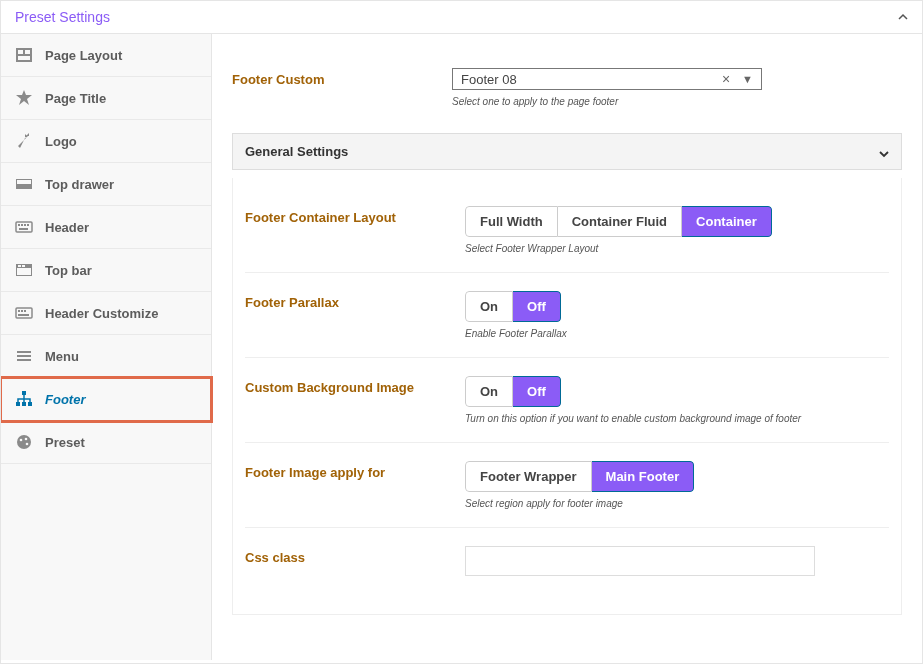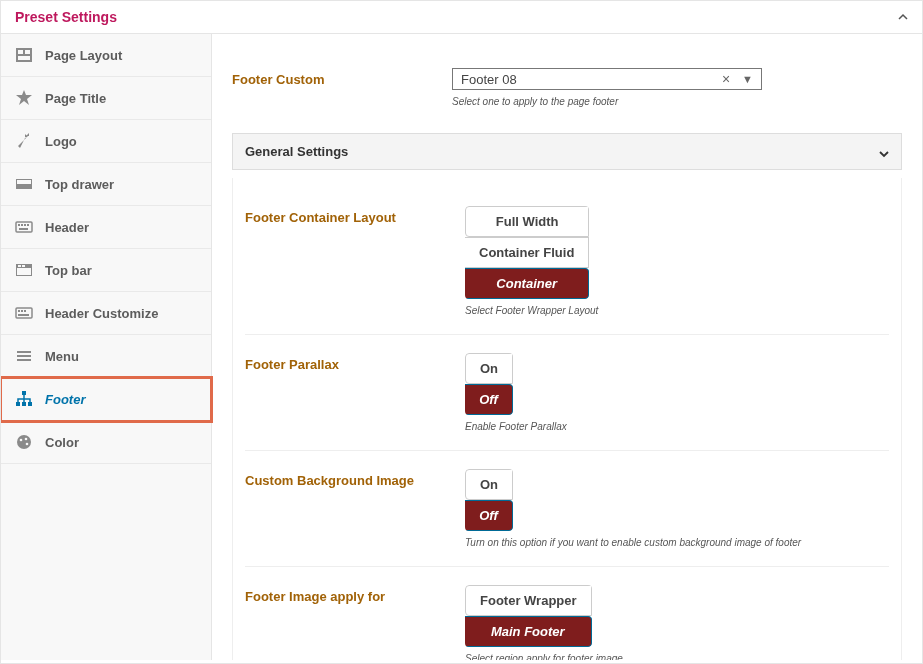--- a/index.html
+++ b/index.html
@@ -1,17 +1,17 @@
 <!DOCTYPE html>
 <html><head>
   <meta charset="utf-8">
   <style>
     * { box-sizing: border-box; margin: 0; padding: 0; }
     body { font-family: -apple-system, BlinkMacSystemFont, "Segoe UI", Helvetica, Arial, sans-serif; font-size: 13px; color: #333; background: #fff; width: 923px; height: 664px; border: 1px solid #e5e5e5; position: relative; }
-    .panel-header { display: flex; justify-content: space-between; align-items: center; padding: 8px 14px; border-bottom: 1px solid #e5e5e5; font-weight: 700; font-size: 14px; color: #be185d; }
+    .panel-header { display: flex; justify-content: space-between; align-items: center; padding: 8px 14px; border-bottom: 1px solid #e5e5e5; font-weight: 400; font-size: 14px; color: #8b5cf6; }
     .panel-header .chevron { color: #555; font-size: 12px; cursor: pointer; }
     .body-row { display: flex; height: calc(100% - 36px); }
     .sidebar { width: 211px; border-right: 1px solid #e5e5e5; background: #f8f8f8; }
     .sidebar-item { display: flex; align-items: center; gap: 12px; padding: 12px 14px; border-bottom: 1px solid #e9e9e9; cursor: pointer; color: #5c5c5c; font-weight: 600; }
     .sidebar-item .icon { width: 18px; height: 18px; display: inline-flex; align-items: center; justify-content: center; color: #8a8a8a; }
     .sidebar-item.active { color: #0073aa; }
     .sidebar-item.active .icon { color: #0073aa; }
     .sidebar-item.highlighted { outline: 3px solid #e06a4a; outline-offset: -1px; font-style: italic; }
     .content { flex: 1; padding: 22px 20px; overflow: auto; }
     .row { display: flex; align-items: flex-start; padding: 12px 0; }
@@ -19,24 +19,24 @@
     .row-field { flex: 1; }
     .help { font-style: italic; color: #565656; margin-top: 6px; font-size: 10px; }
     .select-like { display: flex; align-items: center; justify-content: space-between; border: 1px solid #777; padding: 6px 8px; width: 310px; height: 22px; font-size: 13px; color: #444; background: #fff; cursor: pointer; }
     .select-like .selval { flex: 1; }
     .select-like .clear { padding: 0 6px; color: #666; font-size: 14px; }
     .select-like .caret { color: #666; font-size: 11px; padding-left: 6px; }
     .section-bar { display: flex; justify-content: space-between; align-items: flex-end; background: #f4f4f4; border: 1px solid #ddd; padding: 10px 12px; font-weight: 700; margin: 14px 0 8px 0; cursor: pointer; }
     .section-body { border: 1px solid #eee; border-top: none; padding: 10px 12px 20px 12px; }
     .inner-row { display: flex; align-items: flex-start; padding: 18px 0; }
     .inner-row + .inner-row { border-top: 1px solid #eee; }
-    .btn-group { display: inline-flex; border-radius: 4px; overflow: hidden; flex-direction: column; }
+    .btn-group { display: inline-flex; border-radius: 4px; overflow: hidden; }
     .btn { border: 1px solid #ccc; padding: 7px 14px; background: #fff; font-size: 13px; font-weight: 600; cursor: pointer; color: #444; }
     .btn + .btn { border-left: none; }
-    .btn.primary { background: #7f1d1d; color: #fff; border-color: #006a96; font-style: italic; }
+    .btn.primary { background: #8b5cf6; color: #fff; border-color: #006a96; }
     .btn-group .btn:first-child { border-top-left-radius: 4px; border-bottom-left-radius: 4px; }
     .btn-group .btn:last-child { border-top-right-radius: 4px; border-bottom-right-radius: 4px; }
     .text-input { border: 1px solid #ddd; height: 30px; width: 350px; padding: 4px 8px; font-size: 13px; }
     svg { display: block; }
   </style>
 </head>
 <body>
 
 <div class="panel-header">
   <span>Preset Settings</span>
@@ -146,21 +146,21 @@
     </div>
     <div class="sidebar-item">
       <span class="icon">
           <svg width="18" height="18" viewBox="0 0 18 18">
             <circle cx="9" cy="9" r="7" fill="currentColor"></circle>
             <circle cx="6" cy="7" r="1.3" fill="#f8f8f8"></circle>
             <circle cx="11" cy="6" r="1.3" fill="#f8f8f8"></circle>
             <circle cx="12" cy="11" r="1.3" fill="#f8f8f8"></circle>
           </svg>
         </span>
-      <span>Color</span>
+      <span>Preset</span>
     </div>
   </div>
 
   <div class="content">
     <div class="row" style="border-top:none;">
       <div class="row-label">Footer Custom</div>
       <div class="row-field">
         <div class="select-like">
           <span class="selval">Footer 08</span>
           <span class="clear">×</span>

